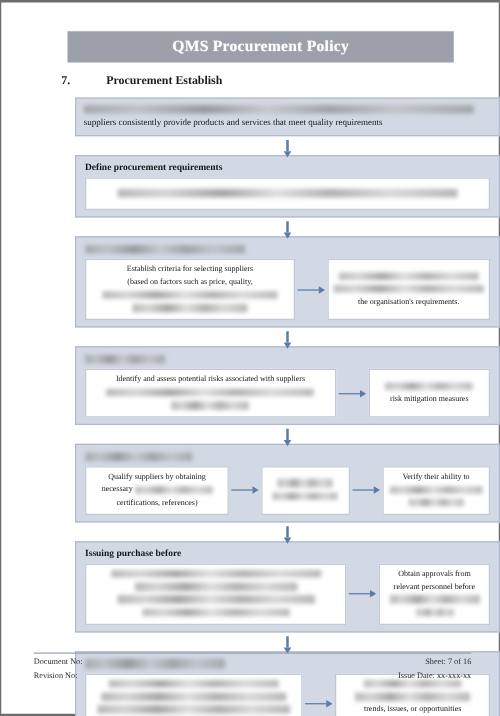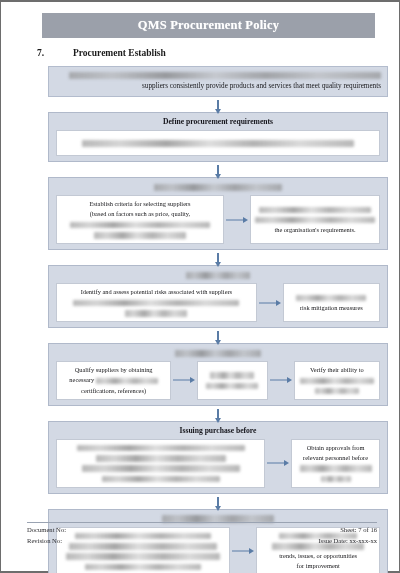--- a/index.html
+++ b/index.html
@@ -13,21 +13,21 @@
   }
 
   .page {
     position: relative;
     width: 400px;
     height: 573px;
     background: #ffffff;
     border: 1px solid #6d6d6d;
     border-top-width: 2px;
     border-bottom-width: 2px;
-    padding: 0;
+    padding: 12px;
   }
 
   
   .doc-header {
     margin: 11px 24px 0 41px;
     height: 25px;
     background: #9ba0aa;
     display: flex;
     align-items: center;
     justify-content: center;
@@ -54,37 +54,37 @@
   .flow {
     margin: 8px 6px 0 47px;
     width: 340px;
   }
 
   
   .intro-band {
     background: #d3d9e4;
     border: 1px solid #b3bccd;
     padding: 3px 6px 4px 6px;
-    text-align: right;
+    text-align: left;
   }
   .intro-line {
     font-size: 7.2px;
     color: #17171a;
     line-height: 1.55;
     white-space: nowrap;
   }
 
   
   .stage {
     background: #d3d9e4;
     border: 1px solid #b0b9ca;
     padding: 4px 7px 5px 7px;
   }
   .stage-title {
-    text-align: center;
+    text-align: left;
     font-size: 7.6px;
     font-weight: bold;
     color: #14141a;
     margin-bottom: 3px;
     line-height: 1.3;
   }
   .stage-row {
     display: flex;
     align-items: stretch;
     gap: 0;

